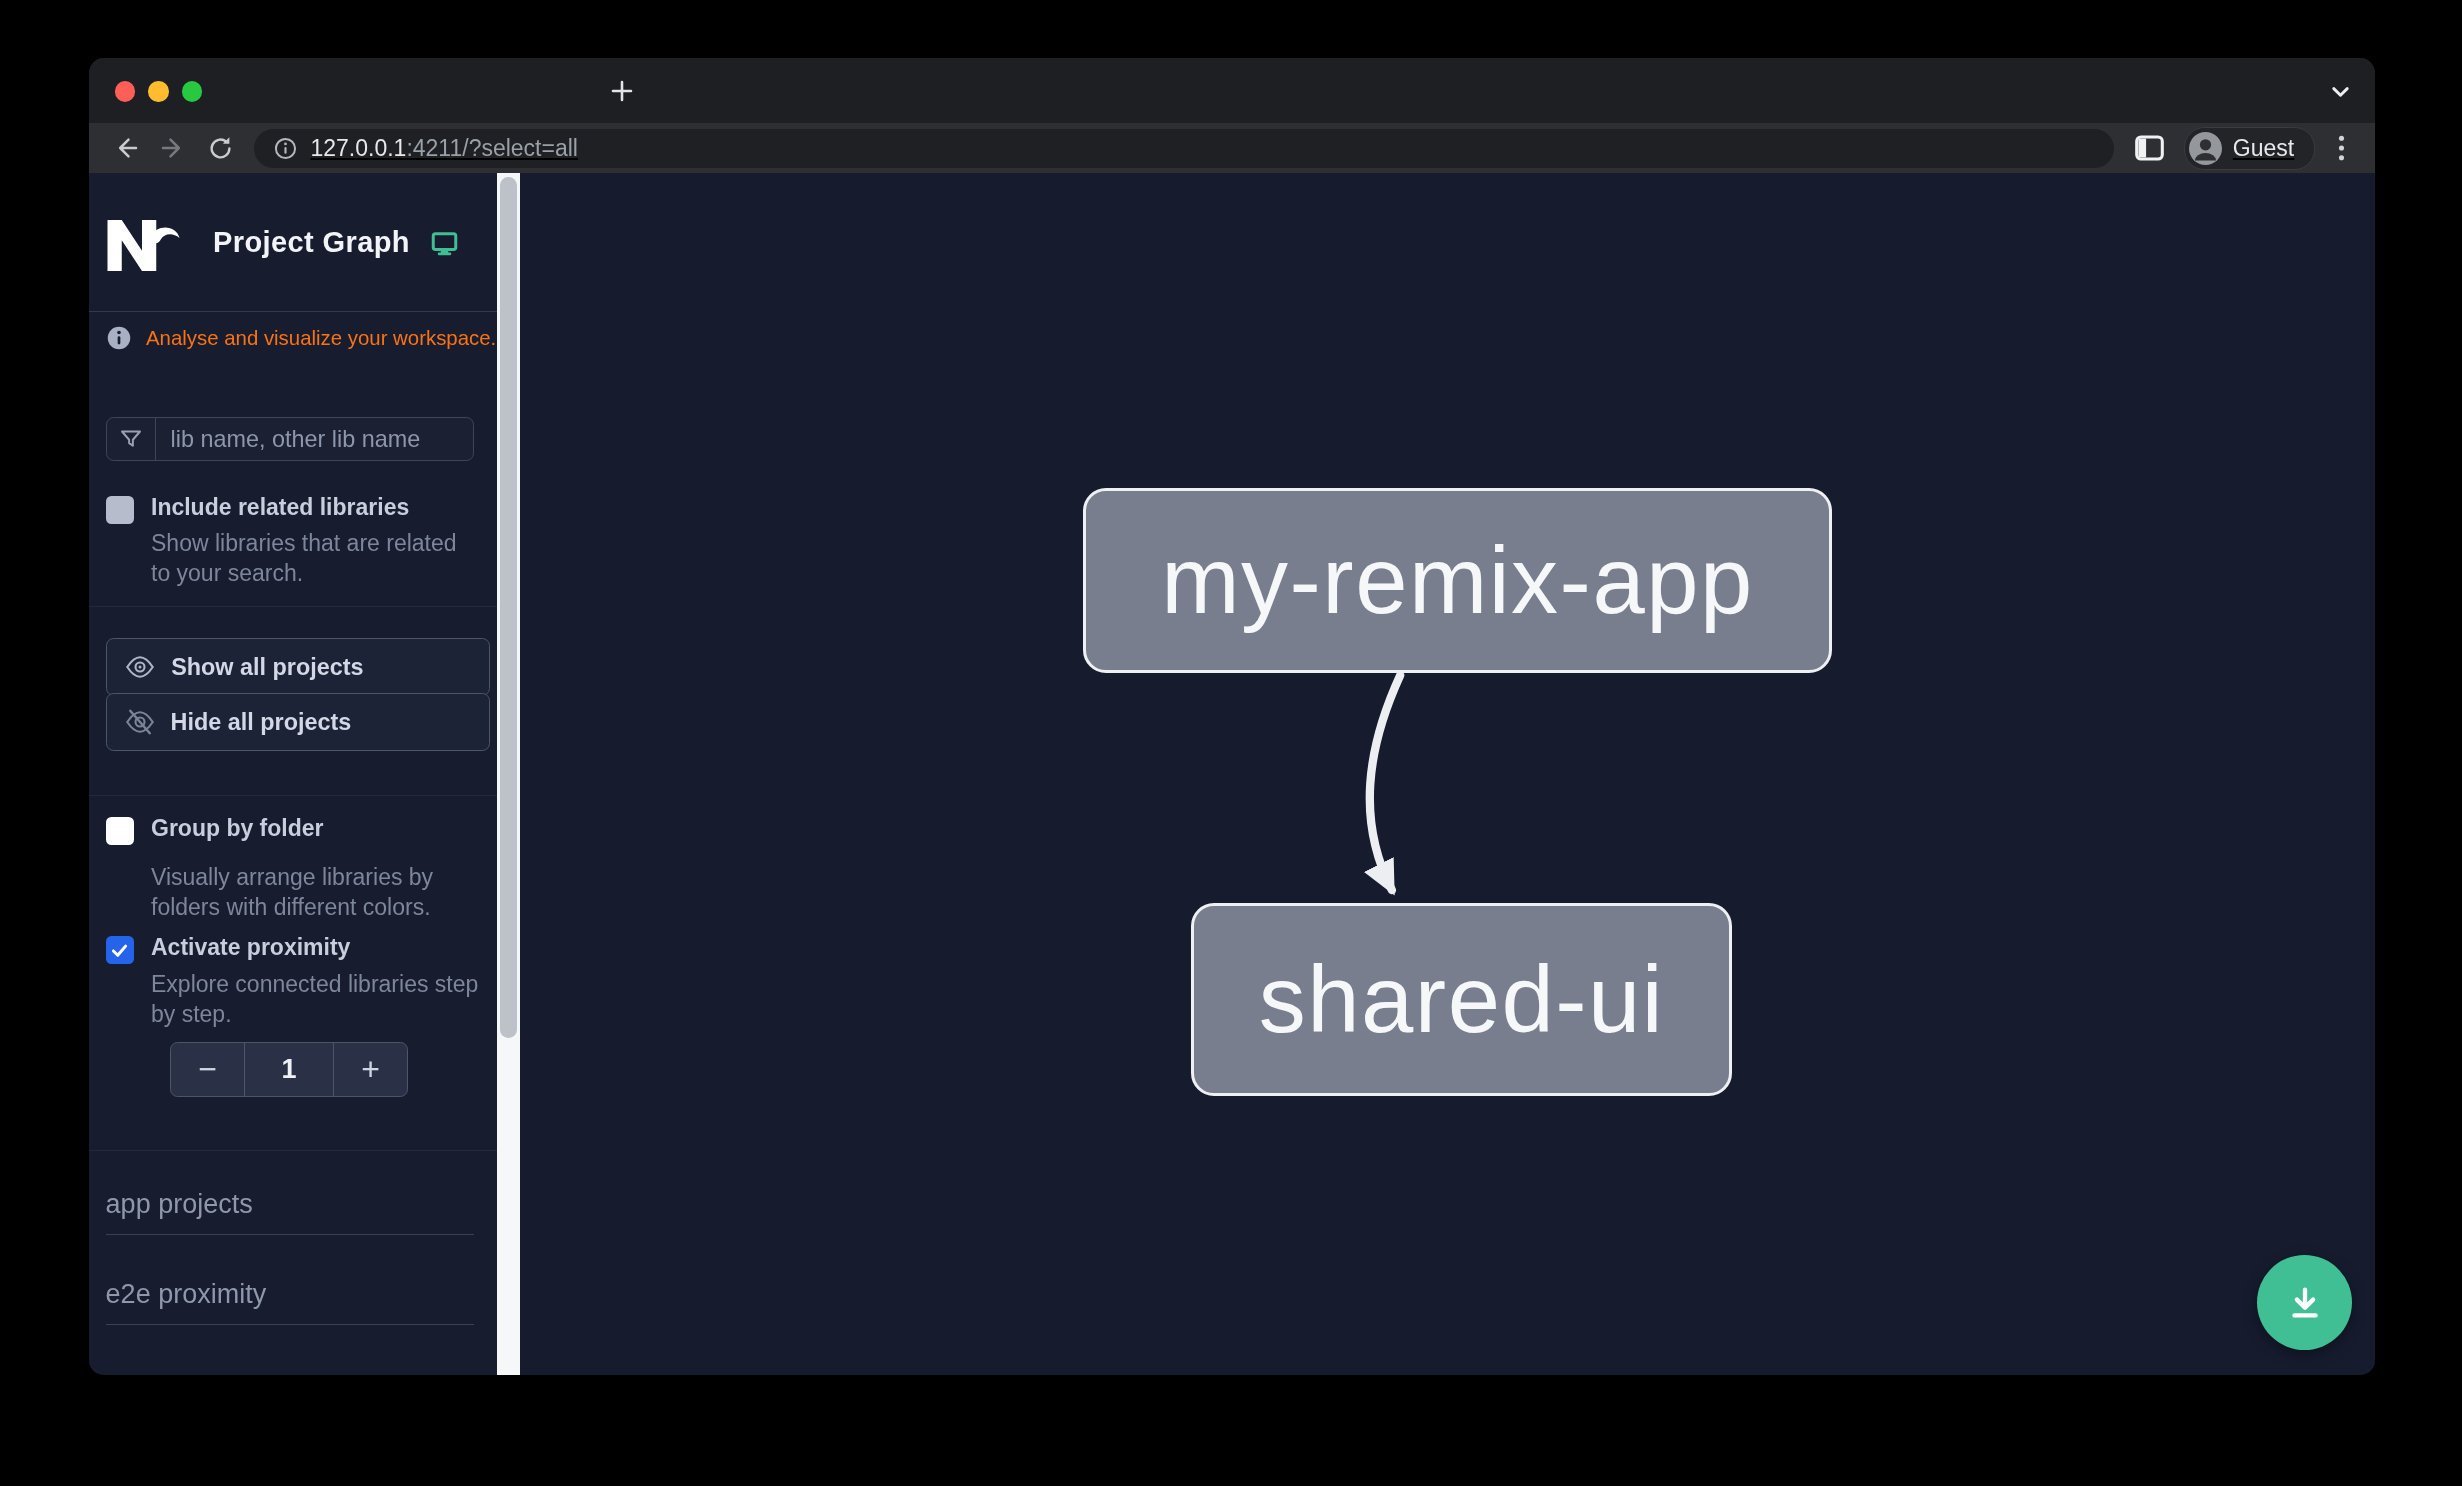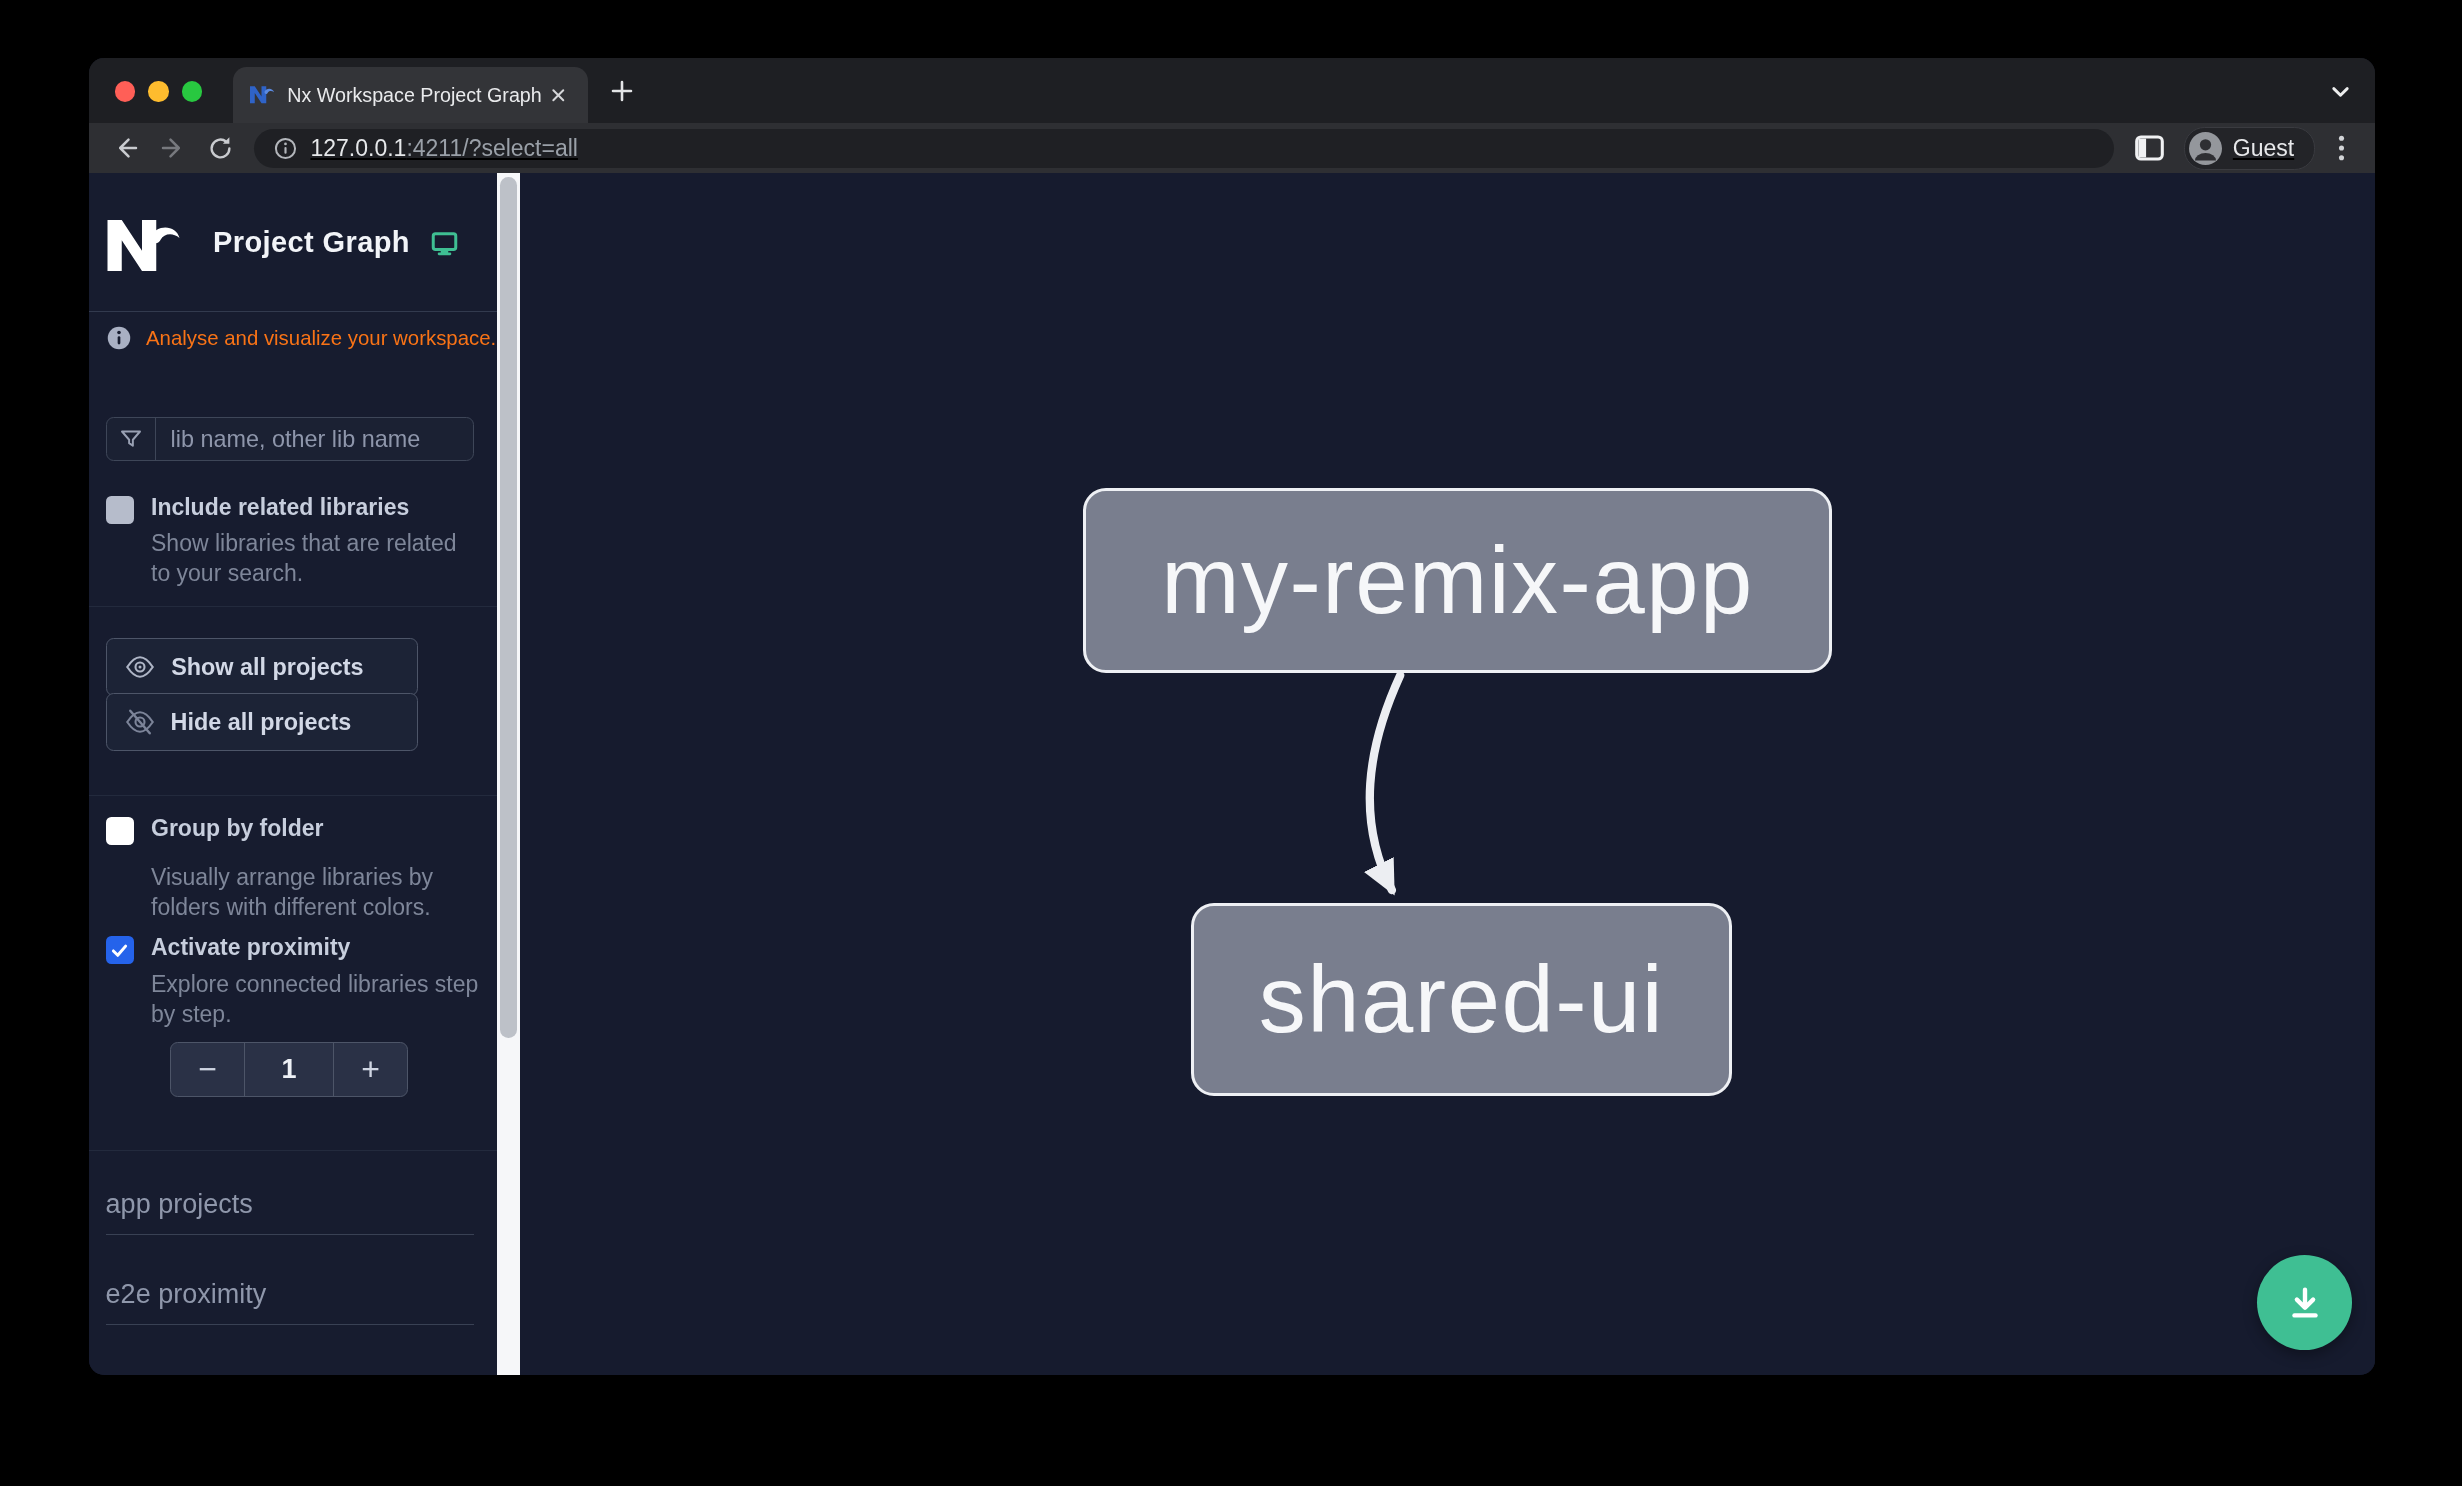--- a/index.html
+++ b/index.html
@@ -62,21 +62,21 @@
                    font-family:"Liberation Sans",sans-serif;}
   .searchbox input::placeholder{color:#8e96ab;opacity:1;}
 
   .chk{position:absolute;left:16.6px;width:28px;height:28px;border-radius:5.3px;box-sizing:border-box;}
   .chk.gray{background:#b6bccb;}
   .chk.white{background:#ffffff;}
   .chk.blue{background:#2563eb;display:flex;align-items:center;justify-content:center;color:#fff;}
   .opt-label{position:absolute;left:62px;font-size:23px;font-weight:600;color:#c7cedd;}
   .opt-desc{position:absolute;left:62px;font-size:23px;line-height:30px;color:#7e8699;}
 
-  .sb-btn{position:absolute;left:16.6px;width:312px;height:58px;box-sizing:border-box;background:#1c2336;
+  .sb-btn{position:absolute;left:16.6px;width:384px;height:58px;box-sizing:border-box;background:#1c2336;
           border:1.5px solid #4d5568;border-radius:7.6px;display:flex;align-items:center;padding:0 18px;gap:16.6px;}
   .sb-btn .bicon{width:30px;height:30px;flex:0 0 auto;}
   .sb-btn-label{font-size:23.4px;font-weight:600;color:#d2d8e6;}
 
   .counter{position:absolute;left:81px;top:869px;width:238px;height:55px;box-sizing:border-box;background:#2a3146;
            border:1.5px solid #4d5568;border-radius:7.6px;display:flex;align-items:stretch;overflow:hidden;}
   .counter .c-btn{width:73px;display:flex;align-items:center;justify-content:center;font-size:32px;color:#cfd5e2;}
   .counter .c-val{flex:1;display:flex;align-items:center;justify-content:center;font-size:27px;font-weight:700;color:#eef1f6;
                   border-left:1.5px solid #4d5568;border-right:1.5px solid #4d5568;}
 
@@ -100,34 +100,20 @@
 
 <div class="screen">
   <div class="window">
 
     <div class="tabstrip">
       <div class="traffic">
         <span class="tl-red"></span>
         <span class="tl-yellow"></span>
         <span class="tl-green"></span>
       </div>
-      <div class="tab">
-        <span class="favicon">
-          <svg viewBox="0 0 96 68" width="24" height="19.7">
-            <path fill="#2f63c8" d="M0 68 V0 h19 l27 41 V0 h19 v68 h-19 L19 27 v41 Z"></path>
-            <path fill="#5b8ae0" d="M58 22 c7 -17 34 -16 38 2 c-9 -8 -21 -6 -25 2 c-3 7 -13 7 -13 -4 Z"></path>
-          </svg>
-        </span>
-        <span class="tab-title">Nx Workspace Project Graph</span>
-        <span class="tab-close">
-          <svg viewBox="0 0 20 20" width="16.6" height="16.6">
-              <path d="M4 4 L16 16 M16 4 L4 16" stroke="#d6d7da" stroke-width="2.4" stroke-linecap="round"></path>
-            </svg>
-        </span>
-      </div>
       <div class="newtab">
         <svg viewBox="0 0 24 24" width="24" height="24">
             <path d="M12 3 v18 M3 12 h18" stroke="#e3e4e6" stroke-width="2.6" stroke-linecap="round"></path>
           </svg>
       </div>
       <div class="strip-chev">
         <svg viewBox="0 0 24 24" width="23" height="23">
             <path d="M5 9 l7 7 7-7" fill="none" stroke="#eceded" stroke-width="3" stroke-linecap="round" stroke-linejoin="round"></path>
           </svg>
       </div>

